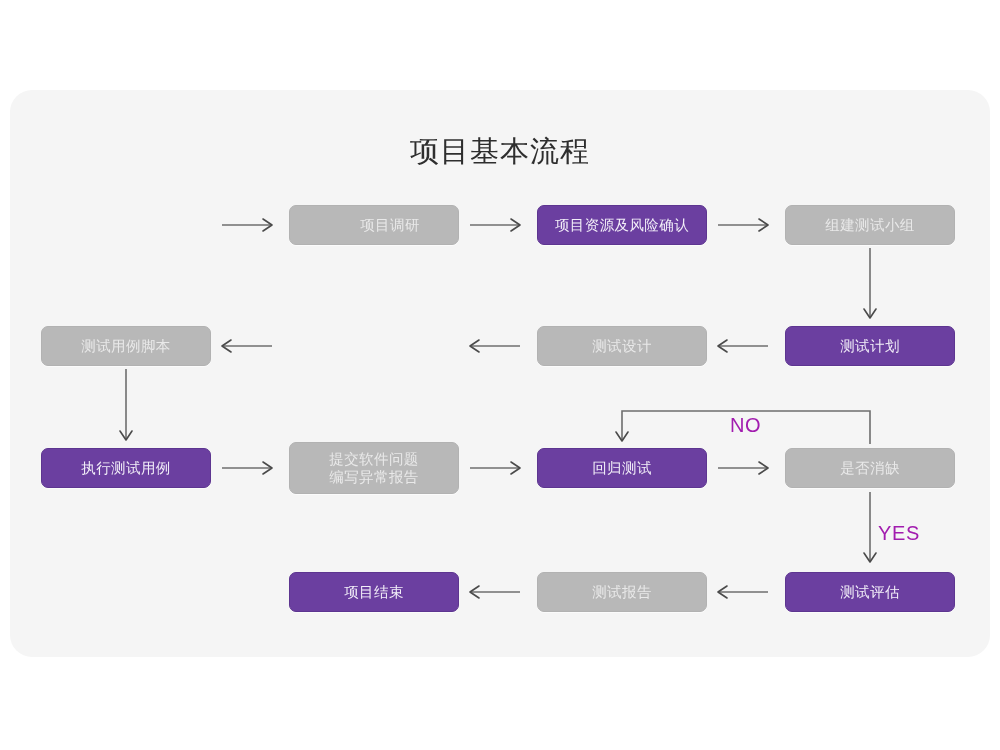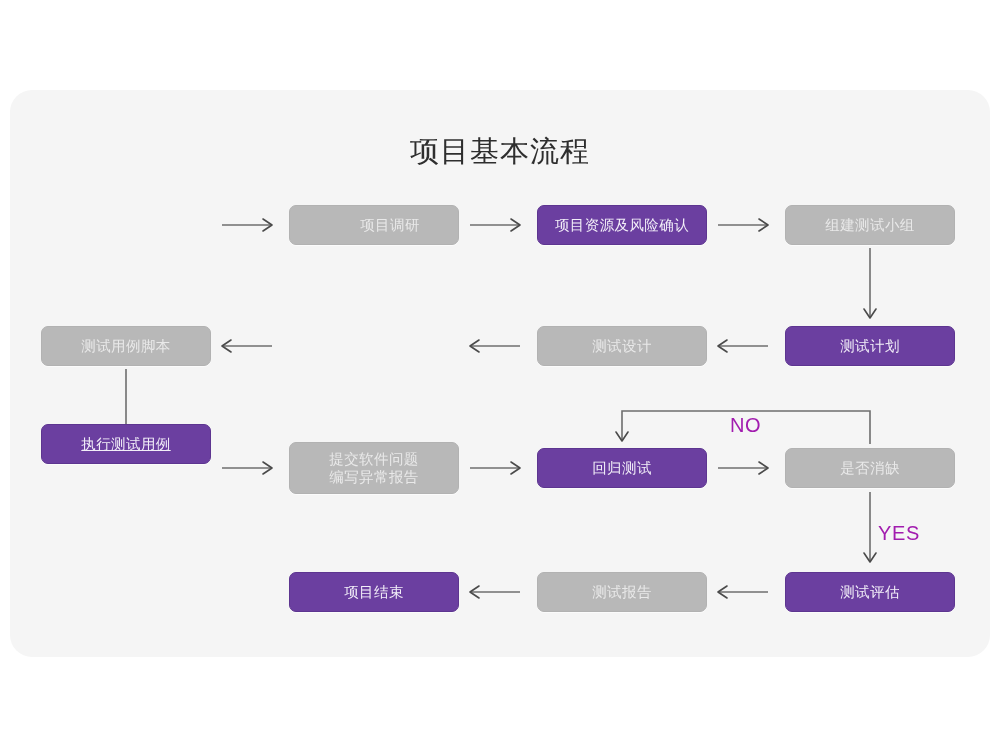--- a/index.html
+++ b/index.html
@@ -175,21 +175,21 @@
   <div class="edge-label" style="left:878px; top:522px;">YES</div>
 
   <div class="node gray" style="left:289px; top:205px;padding-left:32px;">项目调研</div>
   <div class="node purple" style="left:537px; top:205px;">项目资源及风险确认</div>
   <div class="node gray" style="left:785px; top:205px;text-align:right;">组建测试小组</div>
 
   <div class="node gray" style="left:41px;  top:326px;">测试用例脚本</div>
   <div class="node gray" style="left:537px; top:326px;">测试设计</div>
   <div class="node purple" style="left:785px; top:326px;">测试计划</div>
 
-  <div class="node purple" style="left:41px;  top:424px;text-decoration:underline;">执行测试用例</div>
+  <div class="node purple" style="left:41px;  top:448px;">执行测试用例</div>
   <div class="node gray tall" style="left:289px; top:442px;">提交软件问题
 编写异常报告</div>
   <div class="node purple" style="left:537px; top:448px;">回归测试</div>
   <div class="node gray" style="left:785px; top:448px;">是否消缺</div>
 
   <div class="node purple" style="left:289px; top:572px;">项目结束</div>
   <div class="node gray" style="left:537px; top:572px;">测试报告</div>
   <div class="node purple" style="left:785px; top:572px;">测试评估</div>
 
 </div>

